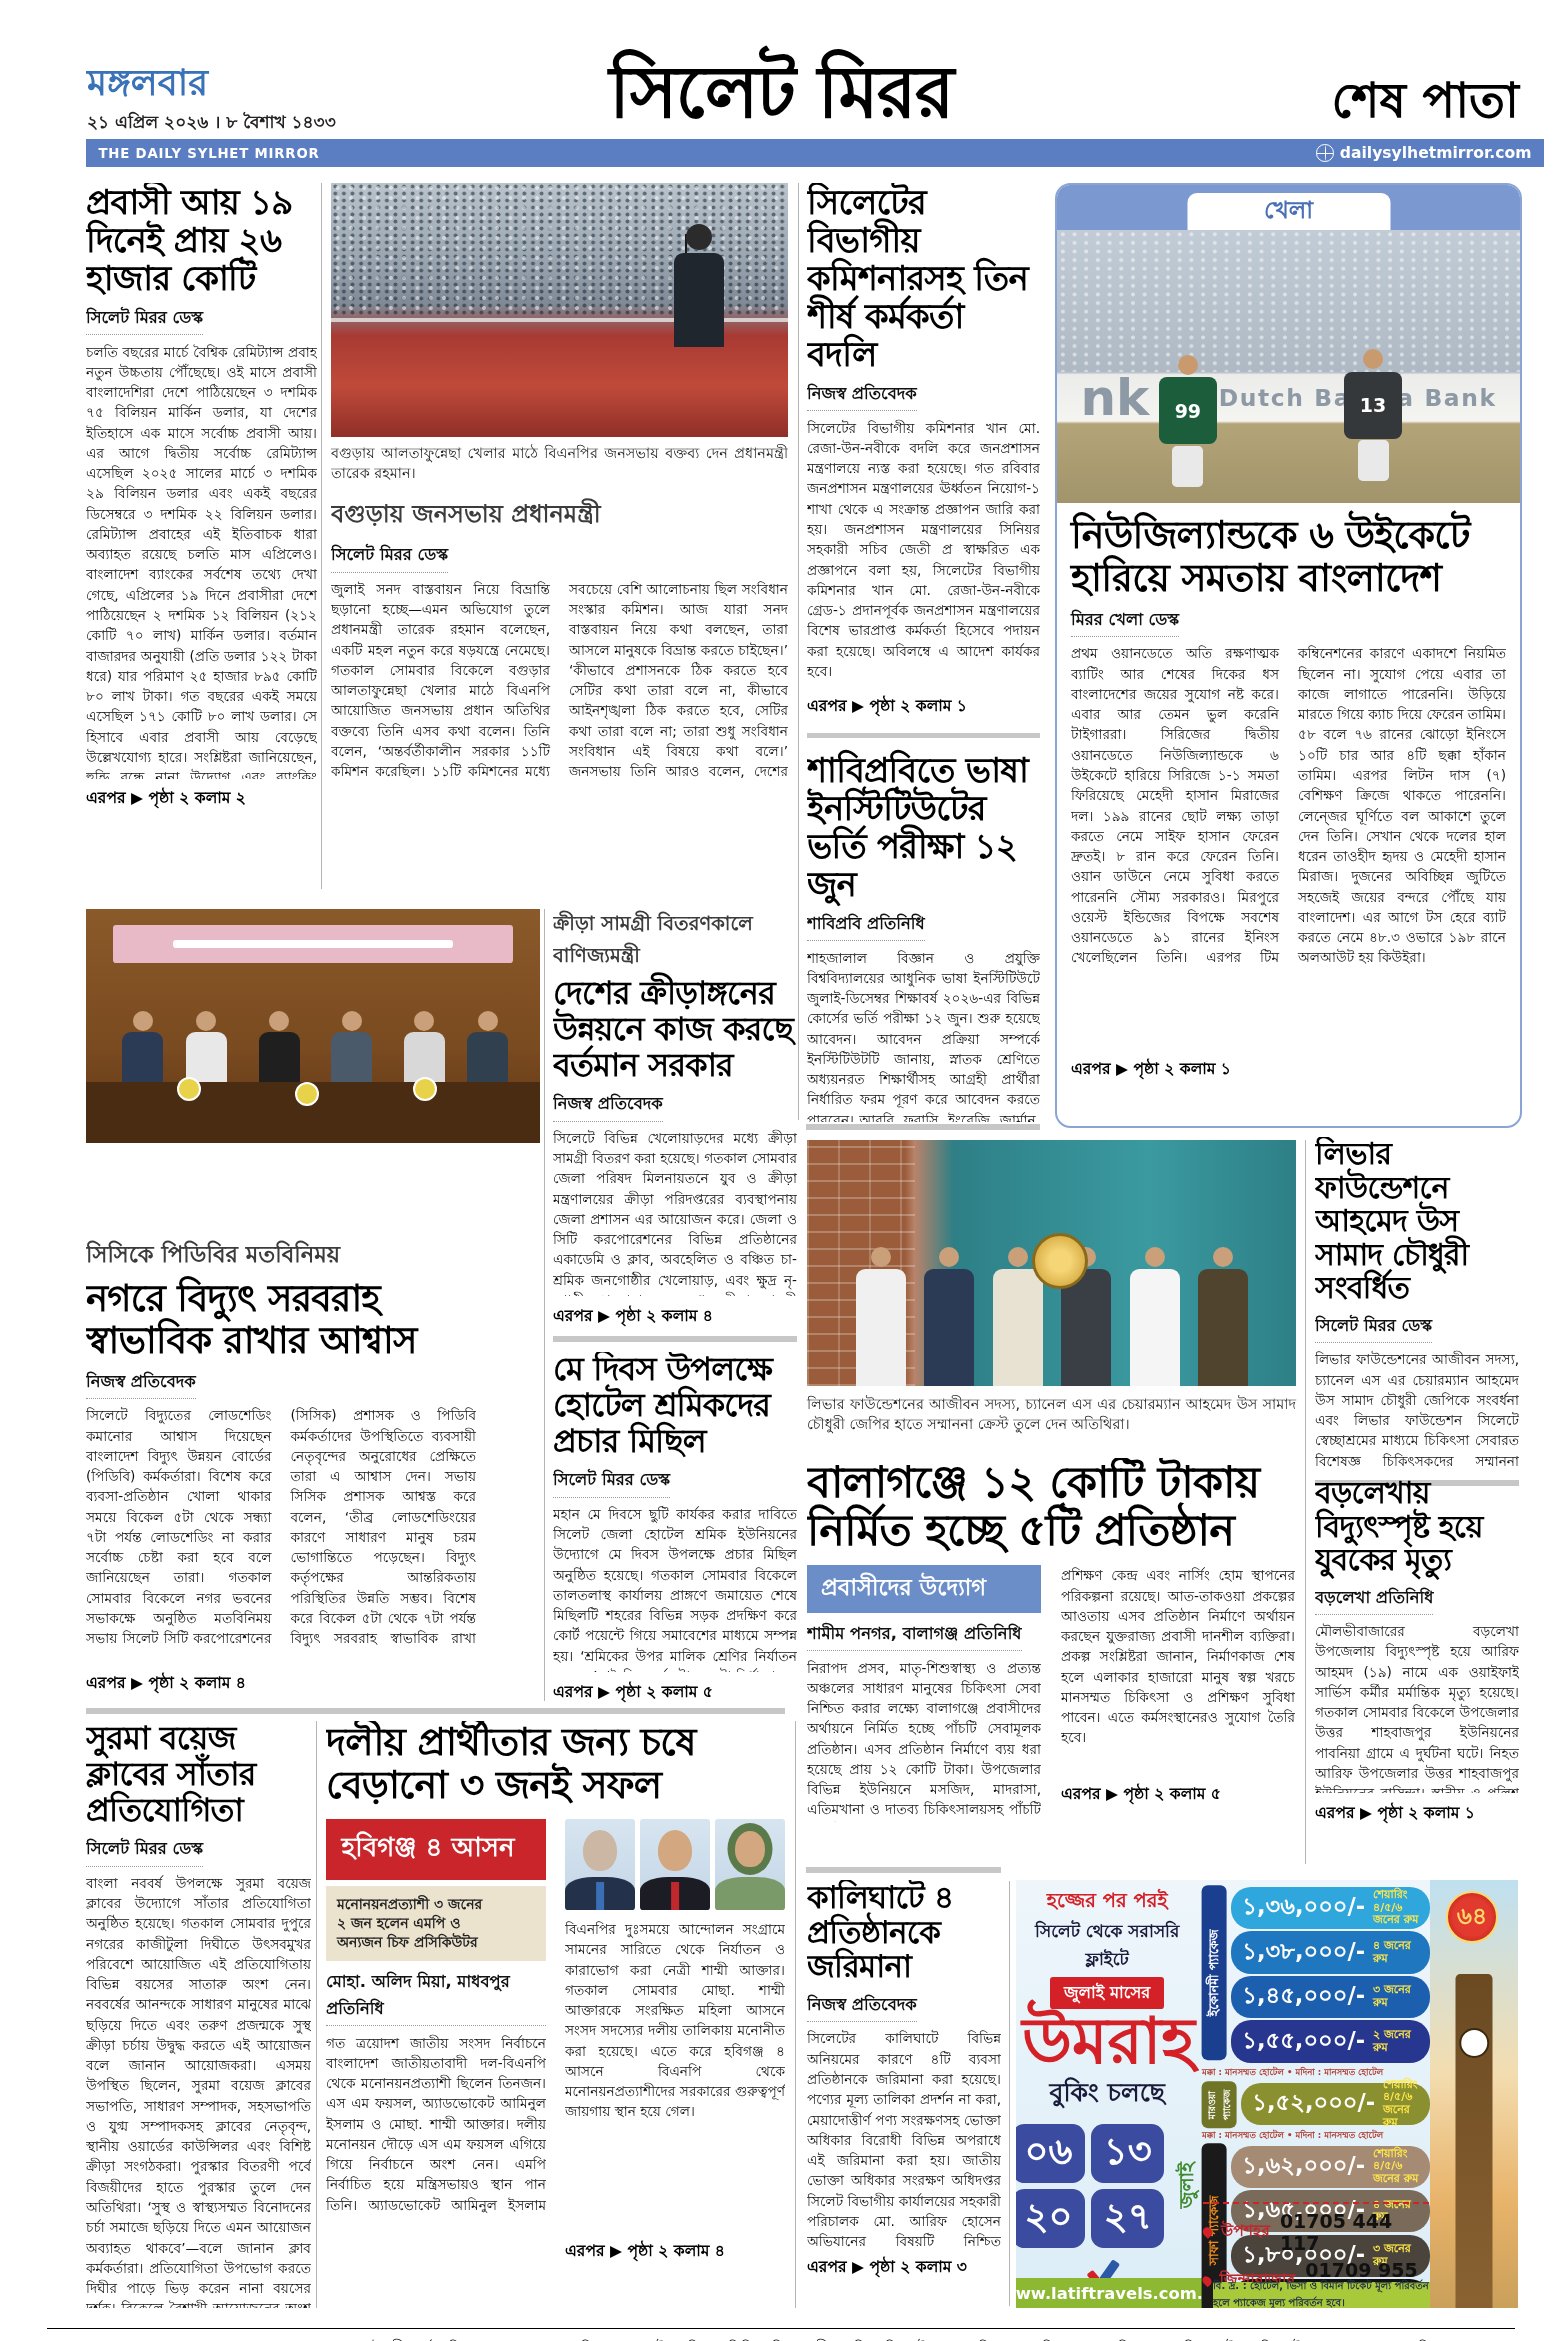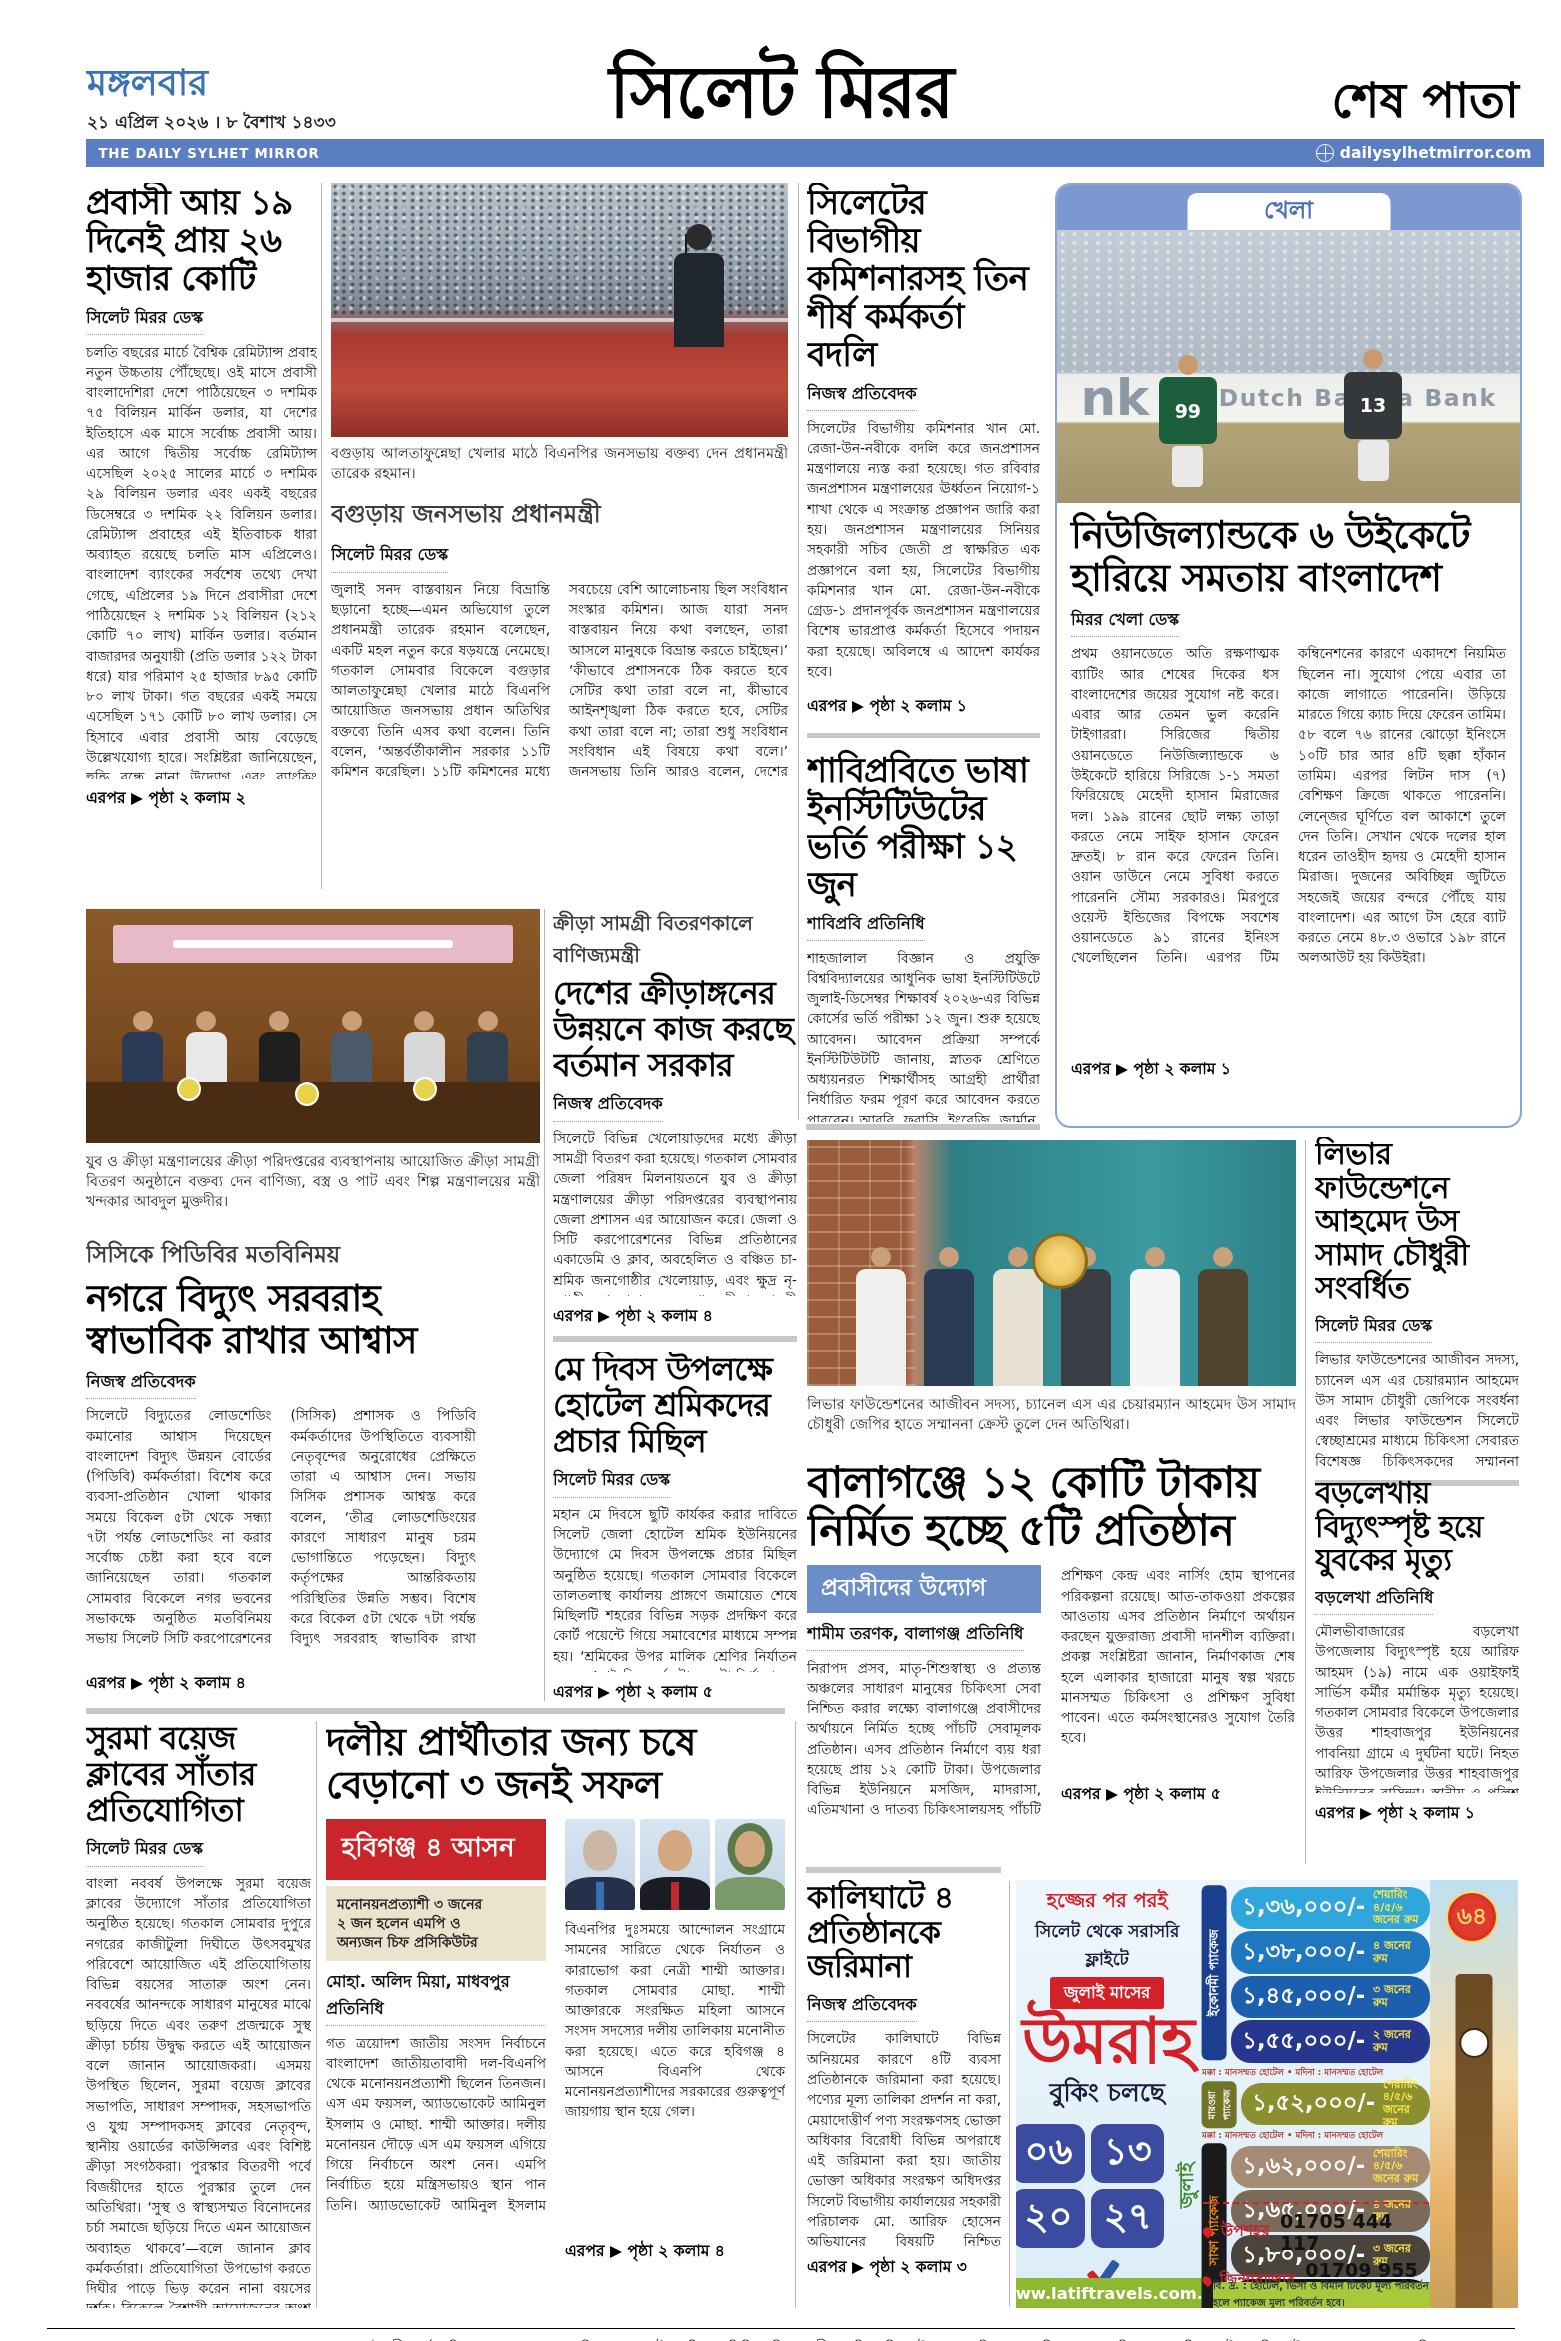--- a/index.html
+++ b/index.html
@@ -237,21 +237,20 @@
         </div>
       <div class="person" style="left:84%;bottom:26%;">
           <div class="hd"></div>
           <div class="tr" style="background:#30404f;"></div>
         </div>
       <div class="mtable"></div>
       <div class="ball" style="left:20%;bottom:18%;"></div>
       <div class="ball" style="left:46%;bottom:16%;"></div>
       <div class="ball" style="left:72%;bottom:18%;"></div>
     </div>
-    <div class="cap" style="margin-top:7.8px;">যুব ও ক্রীড়া মন্ত্রণালয়ের ক্রীড়া পরিদপ্তরের ব্যবস্থাপনায় আয়োজিত ক্রীড়া সামগ্রী বিতরণ অনুষ্ঠানে বক্তব্য দেন বাণিজ্য, বস্ত্র ও পাট এবং শিল্প মন্ত্রণালয়ের মন্ত্রী খন্দকার আবদুল মুক্তদীর।</div>
   </div>
 
   <div class="abs" style="left:86px;top:1237px;width:390px;height:468px;overflow:hidden;">
     <div class="kick" style="font-size:22.6px;">সিসিকে পিডিবির মতবিনিময়</div>
     <div class="hl" style="font-size:37px;margin-top:3.1px;">নগরে বিদ্যুৎ সরবরাহ স্বাভাবিক রাখার আশ্বাস</div>
     <div><span class="by">নিজস্ব প্রতিবেদক</span></div>
     <div class="bd c2" style="height:258px;">সিলেটে বিদ্যুতের লোডশেডিং কমানোর আশ্বাস দিয়েছেন বাংলাদেশ বিদ্যুৎ উন্নয়ন বোর্ডের (পিডিবি) কর্মকর্তারা। বিশেষ করে ব্যবসা-প্রতিষ্ঠান খোলা থাকার সময়ে বিকেল ৫টা থেকে সন্ধ্যা ৭টা পর্যন্ত লোডশেডিং না করার সর্বোচ্চ চেষ্টা করা হবে বলে জানিয়েছেন তারা। গতকাল সোমবার বিকেলে নগর ভবনের সভাকক্ষে অনুষ্ঠিত মতবিনিময় সভায় সিলেট সিটি করপোরেশনের (সিসিক) প্রশাসক ও পিডিবি কর্মকর্তাদের উপস্থিতিতে ব্যবসায়ী নেতৃবৃন্দের অনুরোধের প্রেক্ষিতে তারা এ আশ্বাস দেন। সভায় সিসিক প্রশাসক আশ্বস্ত করে বলেন, ‘তীব্র লোডশেডিংয়ের কারণে সাধারণ মানুষ চরম ভোগান্তিতে পড়েছেন। বিদ্যুৎ কর্তৃপক্ষের আন্তরিকতায় পরিস্থিতির উন্নতি সম্ভব। বিশেষ করে বিকেল ৫টা থেকে ৭টা পর্যন্ত বিদ্যুৎ সরবরাহ স্বাভাবিক রাখা গেলে ব্যবসায়ীরা তাদের ক্ষতি অনেকাংশে কাটিয়ে উঠতে পারবেন।’ সভায় পিডিবি কর্মকর্তারা জানান, সরবরাহ ও চাহিদার ঘাটতির কারণেই লোডশেডিং করতে হচ্ছে; পরিস্থিতির উন্নতি হলে বিদ্যুৎ বিভ্রাট অনেকটাই কমিয়ে আনা সম্ভব হবে।</div>
     <div class="jump">এরপর ▶ পৃষ্ঠা ২ কলাম ৪</div>
   </div>
 
@@ -316,21 +315,21 @@
     <div><span class="by">বড়লেখা প্রতিনিধি</span></div>
     <div class="bd" style="height:172px;">মৌলভীবাজারের বড়লেখা উপজেলায় বিদ্যুৎস্পৃষ্ট হয়ে আরিফ আহমদ (১৯) নামে এক ওয়াইফাই সার্ভিস কর্মীর মর্মান্তিক মৃত্যু হয়েছে। গতকাল সোমবার বিকেলে উপজেলার উত্তর শাহবাজপুর ইউনিয়নের পাবনিয়া গ্রামে এ দুর্ঘটনা ঘটে। নিহত আরিফ উপজেলার উত্তর শাহবাজপুর ইউনিয়নের বাসিন্দা। স্থানীয় ও পুলিশ সূত্রে জানা গেছে, পাবনিয়া গ্রামে বিদ্যুতের ৩৩ হাজার কেভি লাইনের টাওয়ারে উঠে ইন্টারনেট সংযোগের তার টানার সময় অসাবধানতাবশত বিদ্যুৎস্পৃষ্ট হন তিনি। খবর পেয়ে পুলিশ ঘটনাস্থল থেকে মরদেহ উদ্ধার করে।</div>
     <div class="jump">এরপর ▶ পৃষ্ঠা ২ কলাম ১</div>
   </div>
 
   <div class="abs" style="left:807px;top:1458px;width:489px;height:406px;overflow:hidden;">
     <div class="hl" style="font-size:43px;">বালাগঞ্জে ১২ কোটি টাকায় নির্মিত হচ্ছে ৫টি প্রতিষ্ঠান</div>
     <div style="display:flex;gap:20px;margin-top:11px;">
       <div style="width:234px;">
         <div class="bluebox" style="height:48px;">প্রবাসীদের উদ্যোগ</div>
-        <div><span class="by">শামীম তরণক, বালাগঞ্জ প্রতিনিধি</span></div>
+        <div><span class="by">শামীম পনগর, বালাগঞ্জ প্রতিনিধি</span></div>
         <div class="bd" style="height:164px;">নিরাপদ প্রসব, মাতৃ-শিশুস্বাস্থ্য ও প্রত্যন্ত অঞ্চলের সাধারণ মানুষের চিকিৎসা সেবা নিশ্চিত করার লক্ষ্যে বালাগঞ্জে প্রবাসীদের অর্থায়নে নির্মিত হচ্ছে পাঁচটি সেবামূলক প্রতিষ্ঠান। এসব প্রতিষ্ঠান নির্মাণে ব্যয় ধরা হয়েছে প্রায় ১২ কোটি টাকা। উপজেলার বিভিন্ন ইউনিয়নে মসজিদ, মাদরাসা, এতিমখানা ও দাতব্য চিকিৎসালয়সহ পাঁচটি প্রতিষ্ঠানের নির্মাণকাজ ইতোমধ্যে শুরু হয়েছে বলে সংশ্লিষ্টরা জানিয়েছেন।</div>
       </div>
       <div style="width:234px;">
         <div class="bd" style="height:209px;">প্রশিক্ষণ কেন্দ্র এবং নার্সিং হোম স্থাপনের পরিকল্পনা রয়েছে। আত-তাকওয়া প্রকল্পের আওতায় এসব প্রতিষ্ঠান নির্মাণে অর্থায়ন করছেন যুক্তরাজ্য প্রবাসী দানশীল ব্যক্তিরা। প্রকল্প সংশ্লিষ্টরা জানান, নির্মাণকাজ শেষ হলে এলাকার হাজারো মানুষ স্বল্প খরচে মানসম্মত চিকিৎসা ও প্রশিক্ষণ সুবিধা পাবেন। এতে কর্মসংস্থানেরও সুযোগ তৈরি হবে।</div>
         <div class="jump">এরপর ▶ পৃষ্ঠা ২ কলাম ৫</div>
       </div>
     </div>
   </div>
 
   <div class="abs" style="left:86px;top:1721px;width:225px;height:587px;overflow:hidden;">

